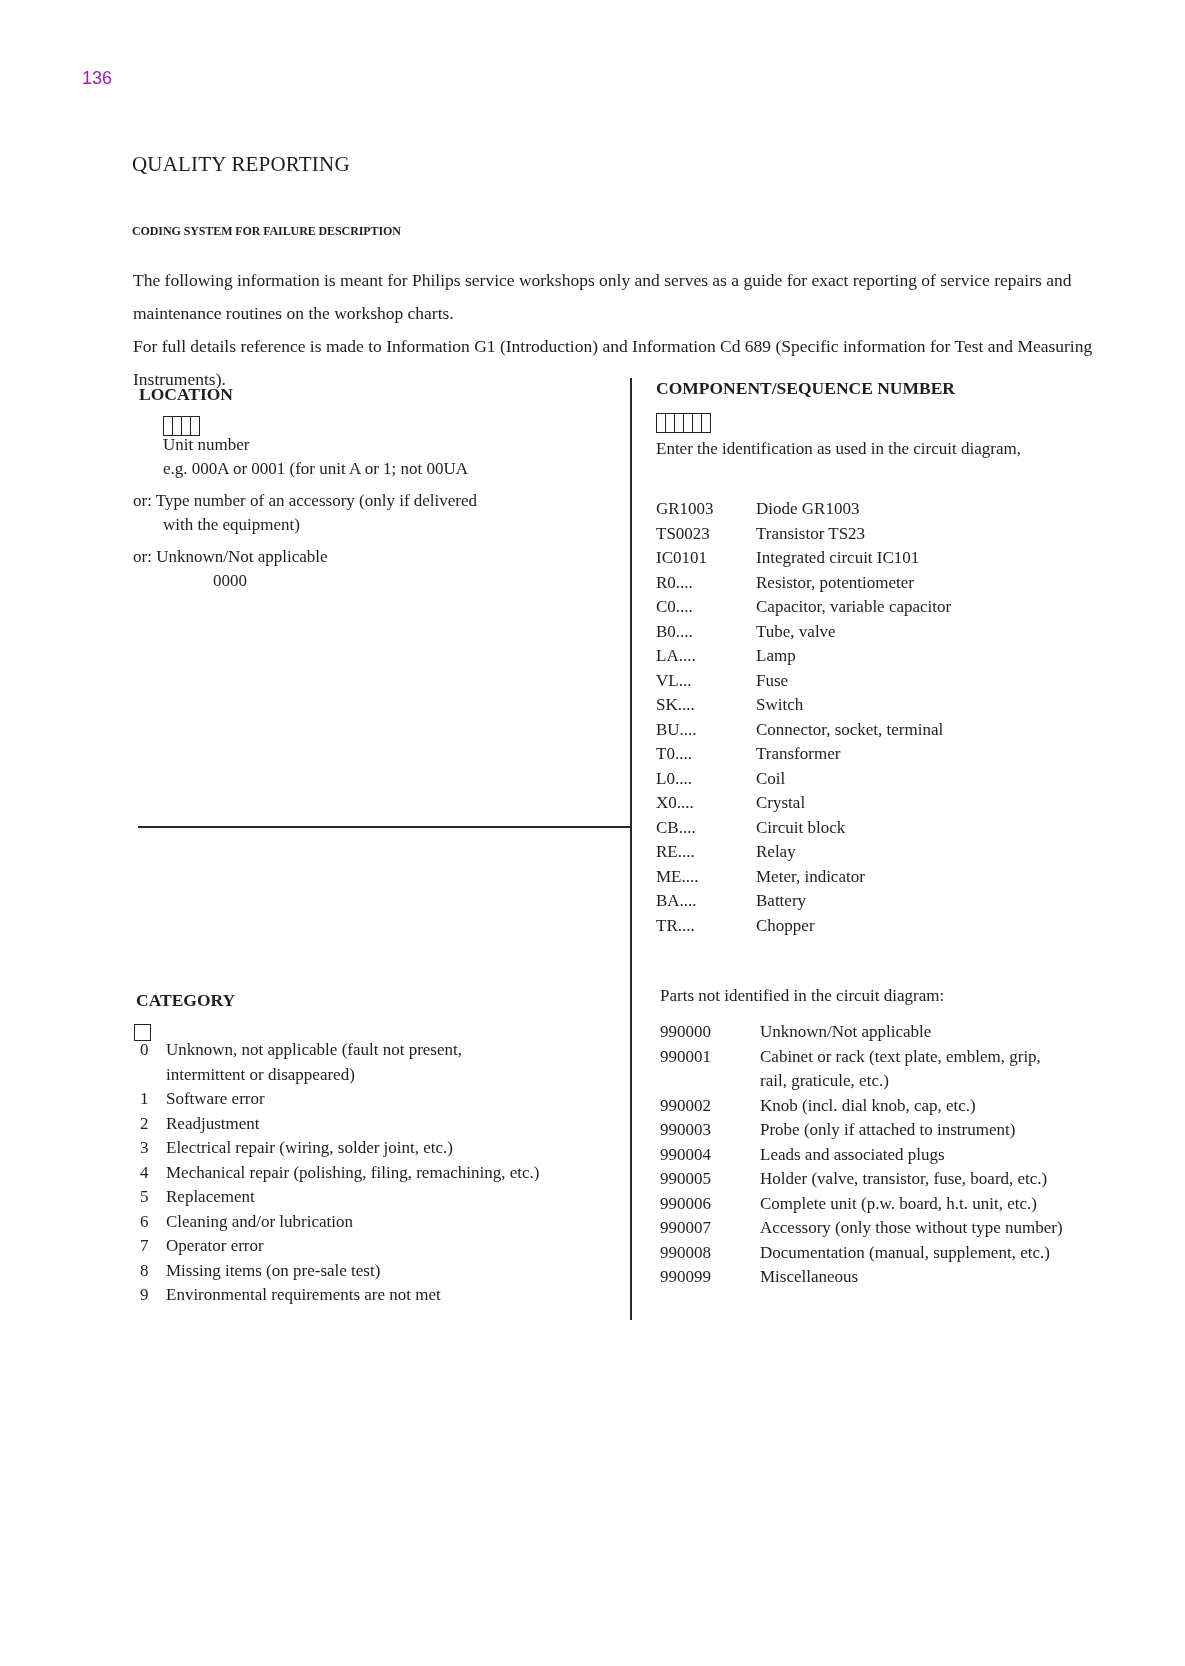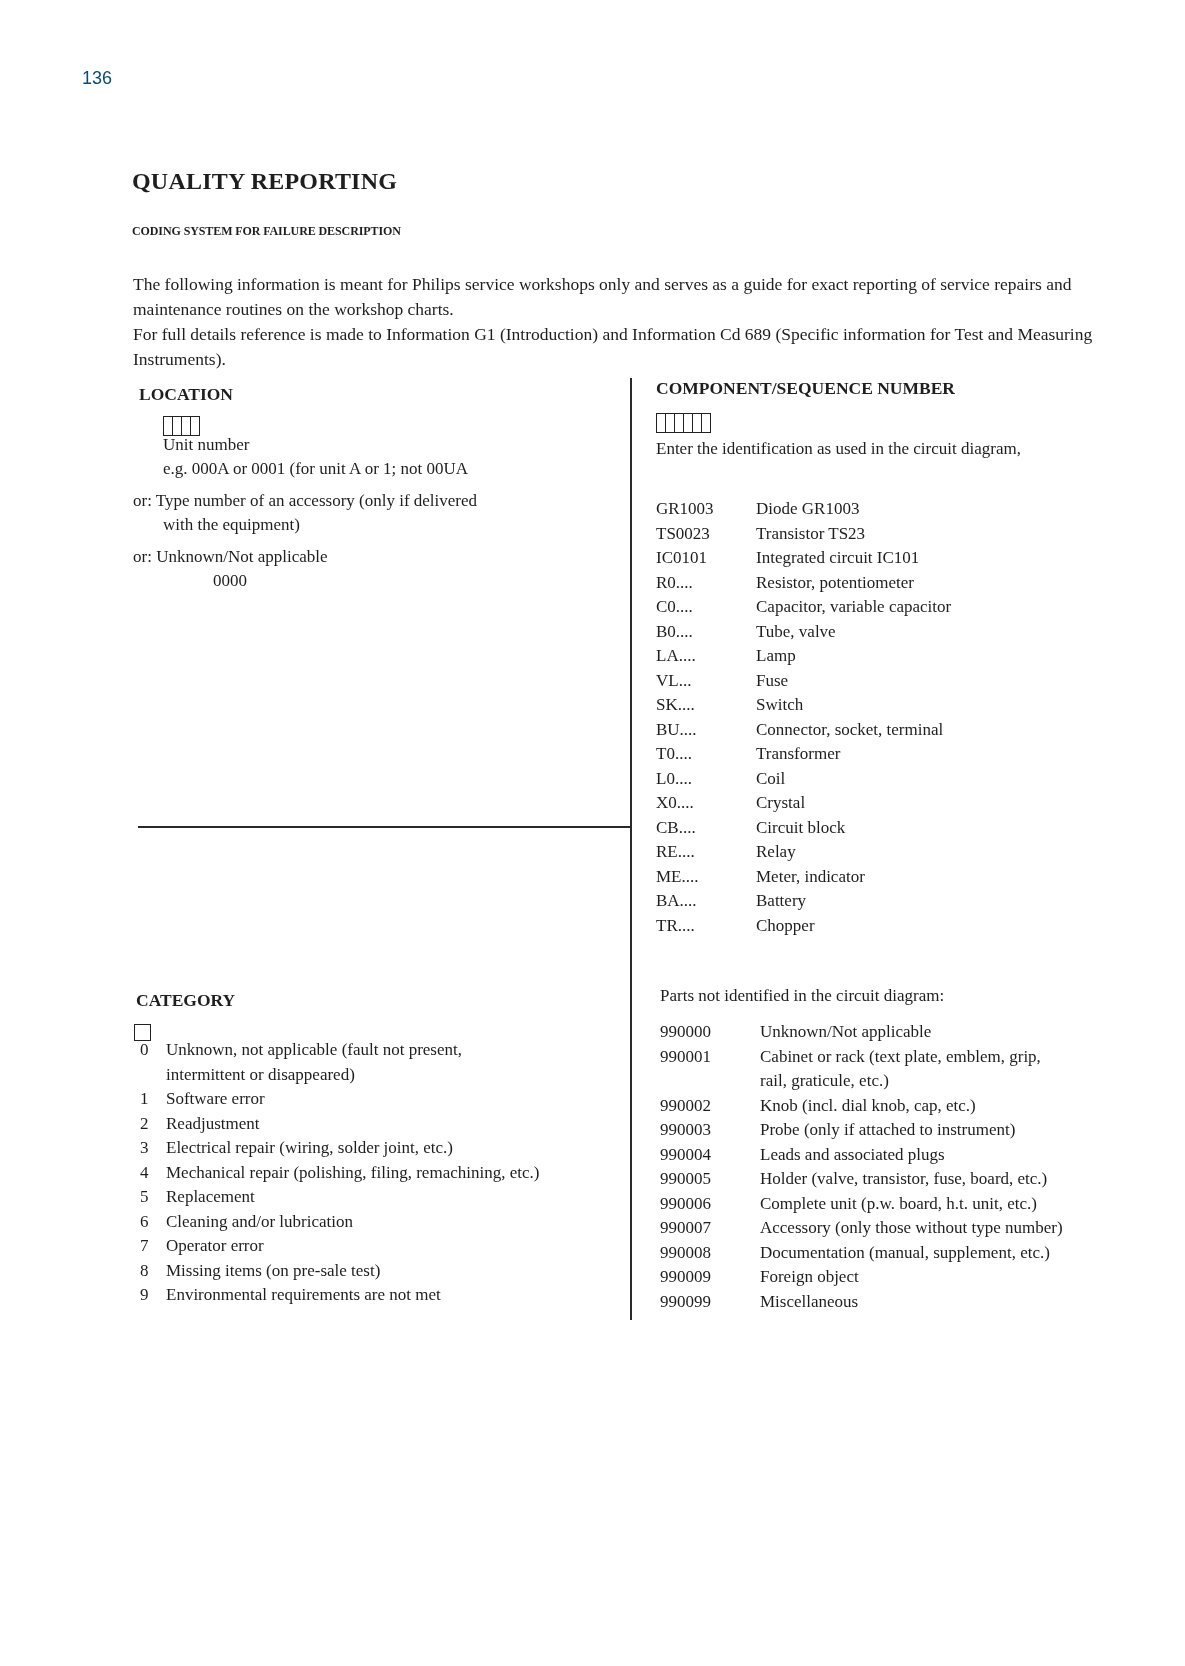--- a/index.html
+++ b/index.html
@@ -5,31 +5,31 @@
     html, body { margin: 0; padding: 0; background: #ffffff; }
     body {
       width: 1185px; height: 1666px; position: relative; overflow: hidden;
       font-family: "Liberation Serif", "DejaVu Serif", serif;
       color: #1e1e1e;
     }
     .abs { position: absolute; }
     .page-number {
       left: 82px; top: 68px;
       font-family: "Liberation Sans", "DejaVu Sans", sans-serif;
-      font-size: 18px; color: #0c4a6e;
+      font-size: 18px; color: #a21caf;
     }
     .title {
-      left: 132px; top: 168px; font-size: 24px; font-weight: bold; letter-spacing: 0.2px;
+      left: 132px; top: 152px; font-size: 21px; font-weight: normal; letter-spacing: 0.2px;
     }
     .subtitle {
       left: 132px; top: 224px; font-size: 12px; font-weight: bold; letter-spacing: -0.1px;
     }
     .intro {
-      left: 133px; top: 272px; width: 990px;
-      font-size: 17.5px; line-height: 25px;
+      left: 133px; top: 264px; width: 990px;
+      font-size: 17.5px; line-height: 33px;
     }
     .intro p { margin: 0; }
     .section-head { font-size: 17.5px; font-weight: bold; }
     .body-text { font-size: 17px; line-height: 24px; }
 
     
     .codebox { display: inline-flex; border: 1.6px solid #222; height: 18px; }
     .codebox span { display: block; width: 8px; border-right: 1.6px solid #222; }
     .codebox span:last-child { border-right: none; }
 
@@ -223,24 +223,20 @@
       </tr>
     <tr>
         <td class="code">990007</td>
         <td>Accessory (only those without type number)</td>
       </tr>
     <tr>
         <td class="code">990008</td>
         <td>Documentation (manual, supplement, etc.)</td>
       </tr>
     <tr>
-        <td class="code">990009</td>
-        <td>Foreign object</td>
-      </tr>
-    <tr>
         <td class="code">990099</td>
         <td>Miscellaneous</td>
       </tr>
   </tbody>
 </table>
 
 <div class="abs section-head cat-head">CATEGORY</div>
 <div class="abs cat-box"></div>
 <table class="abs cat-list" style="border-collapse:collapse;">
   <tbody>

